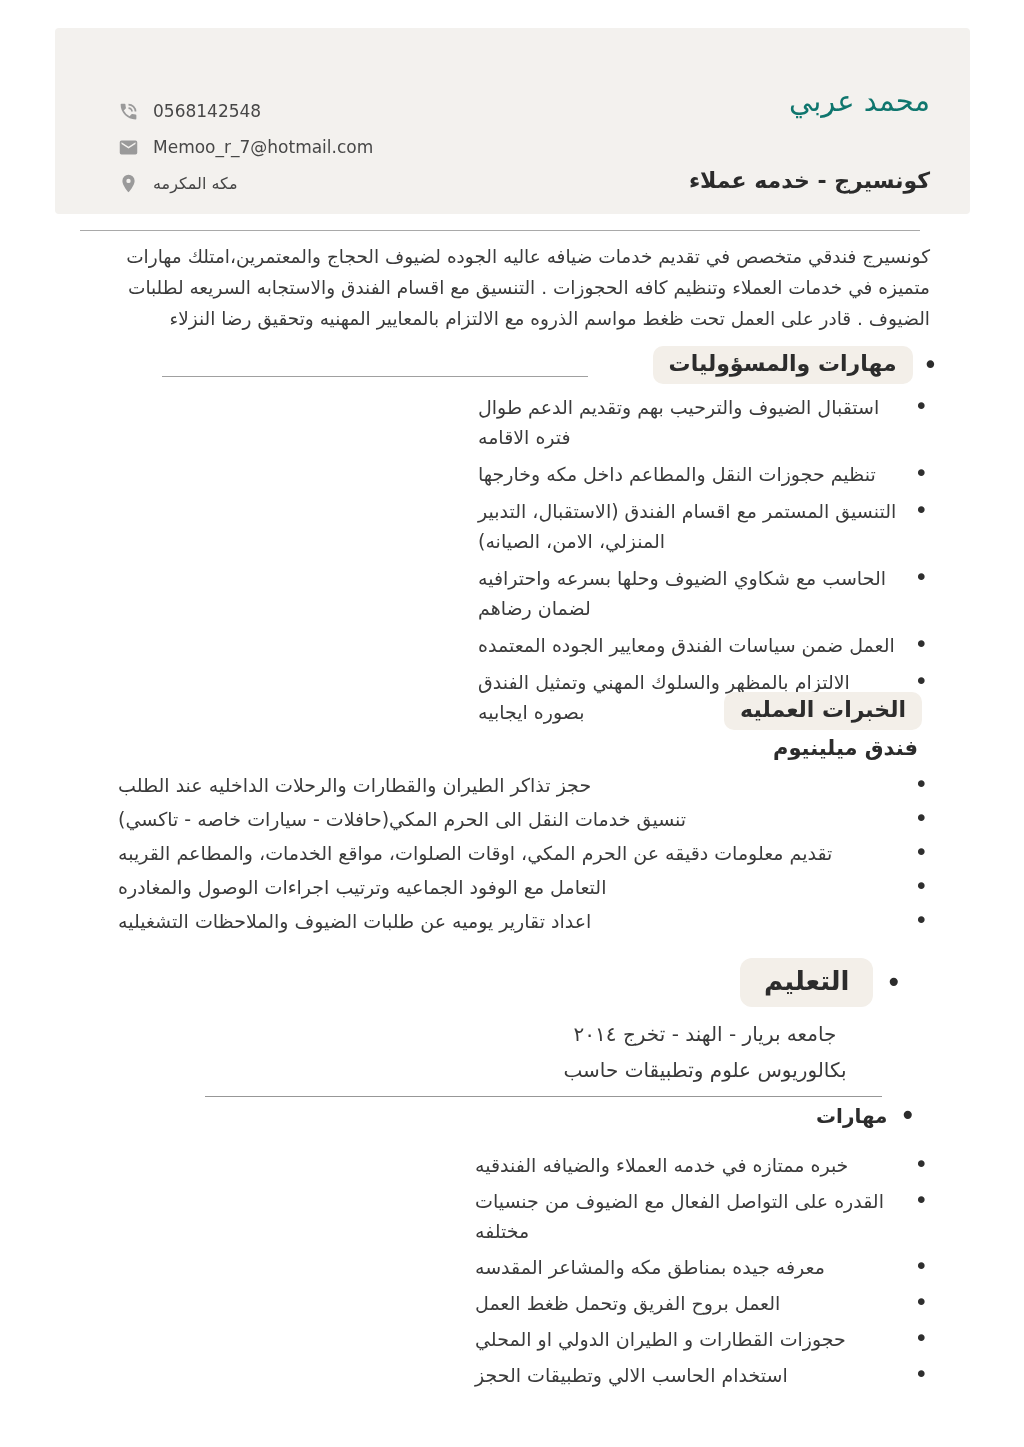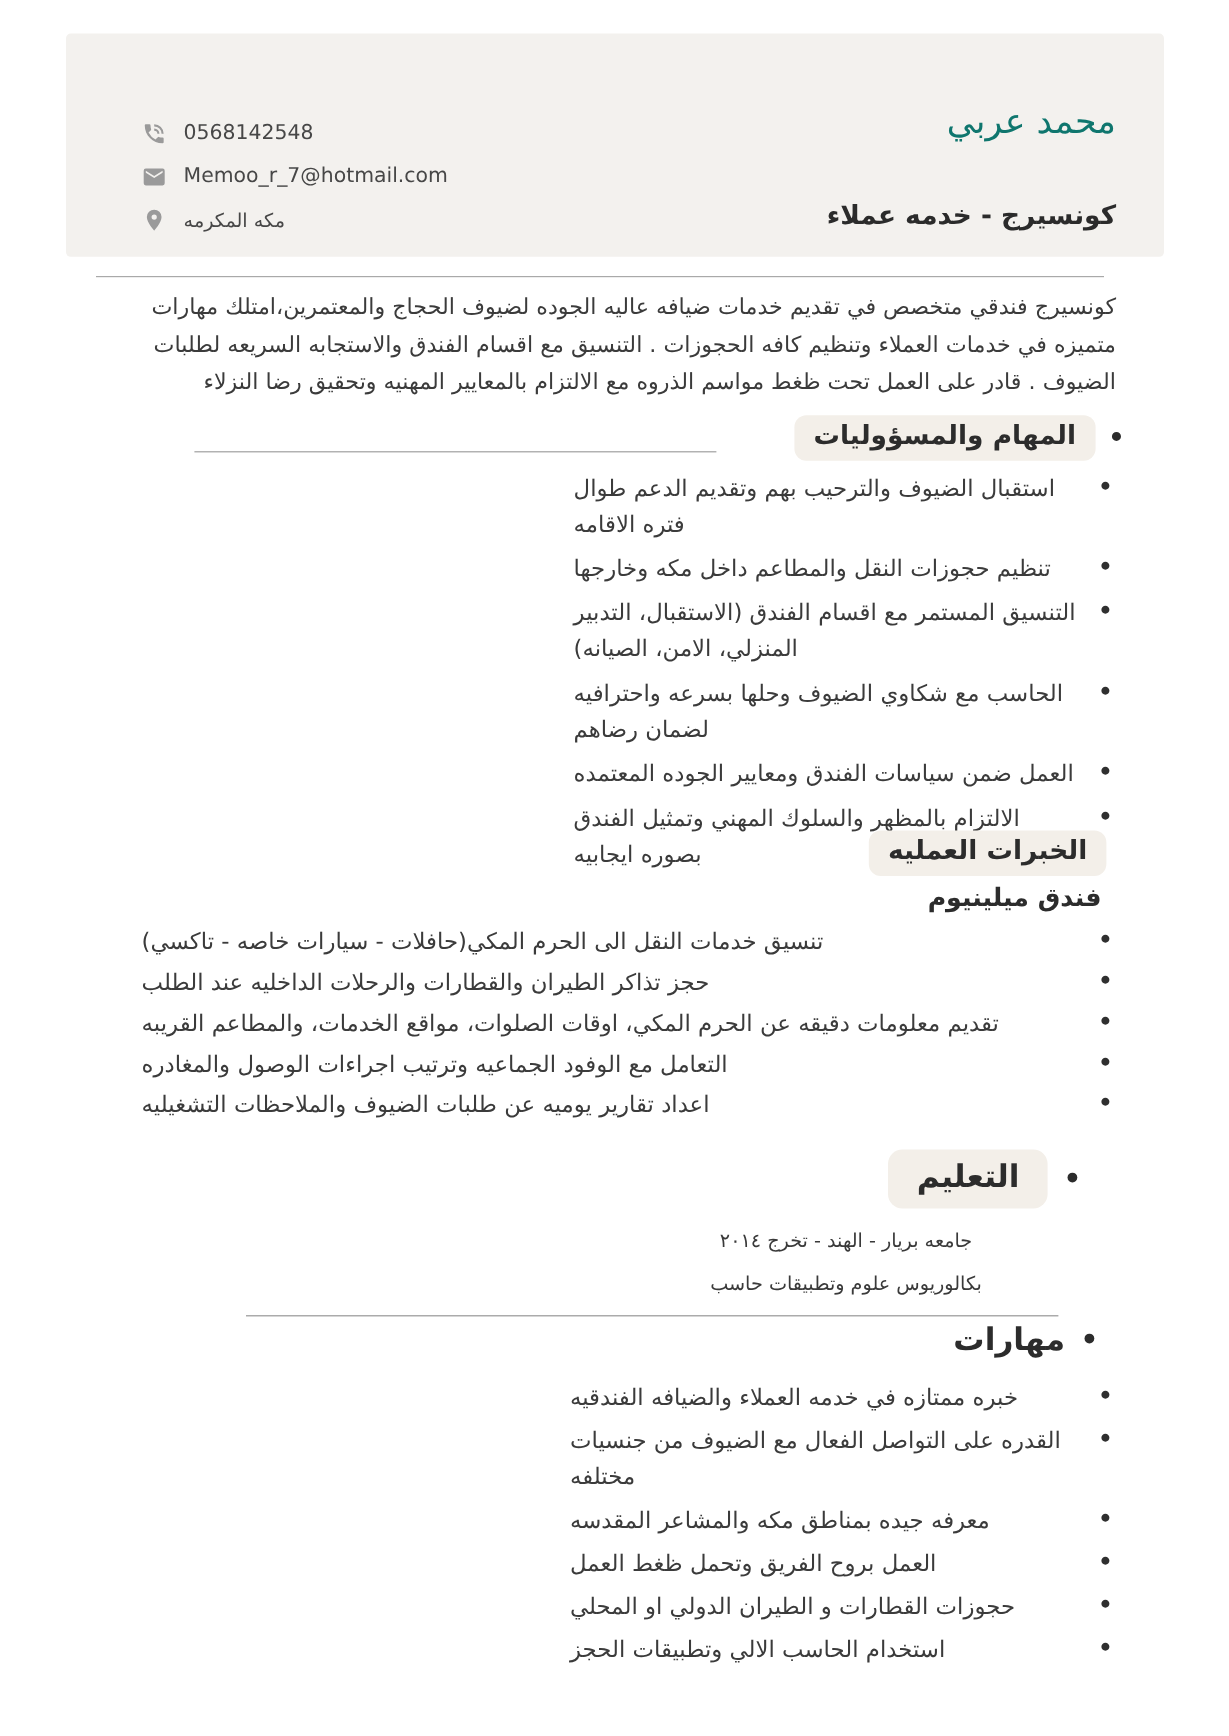--- a/index.html
+++ b/index.html
@@ -29,21 +29,21 @@
   
   .summary { position:absolute; top:241px; right:94px; width:838px;
              font-size:18.5px; line-height:31px; text-align:right; color:#3b3b3b; }
   
   .sec-head { position:absolute; display:flex; align-items:center; direction:rtl; }
   .dot { font-size:26px; line-height:1; color:#2c2c2c; margin-left:10px; }
   .dot.big { font-size:28px; margin-left:12px; }
   .chip { background:#f3efe9; border-radius:10px; padding:5px 16px 8px;
           font-size:22px; font-weight:bold; color:#2c2c2c; }
   .chip.big { font-size:26px; padding:8px 24px 11px; border-radius:12px; }
-  .plain.big { font-size:26px; font-weight:bold; color:#2c2c2c; }
+  .plain.big { font-size:20px; font-weight:bold; color:#2c2c2c; }
   .resp-head { top:346px; right:86px; left:160px; }
   .rule { flex:1; align-self:flex-end; margin-bottom:7px; margin-left:2px;
           margin-right:65px; border-top:1.5px solid #a0a0a0; height:0; }
   .edu-head { top:958px; right:122px; }
   .skills-head { top:1102px; right:108px; }
   
   .list { list-style:none; position:absolute; direction:rtl; }
   .list li { position:relative; padding-right:30px; text-align:left;
              font-size:19px; line-height:30px; color:#3b3b3b; margin-bottom:7px; }
   .list li::before { content:"\2022"; position:absolute; right:2px; top:-1px;
@@ -52,21 +52,21 @@
   .exp-list { top:770px; right:94px; width:812px; }
   .exp-list li { margin-bottom:4px; }
   .skills-list { top:1150px; right:94px; width:455px; }
   .skills-list li { margin-bottom:6px; }
   
   .exp-chip { position:absolute; top:692px; right:102px; }
   .employer { position:absolute; top:736px; right:106px; font-size:21px;
               font-weight:bold; color:#2c2c2c; }
   
   .edu-lines { position:absolute; top:1016px; right:94px; width:450px;
-               text-align:center; font-size:16px; line-height:36px; color:#3a3a3a; }
+               text-align:center; font-size:20px; line-height:36px; color:#3a3a3a; }
   
   .languages { position:absolute; top:1213px; left:137px; width:212px; direction:rtl; }
   .lang-bg { position:absolute; left:0; top:0; width:196px; height:106px;
              background:#f2efeb; border-radius:12px; }
   .lang-row { position:relative; padding-right:30px; padding-left:14px;
               text-align:right; height:35px; line-height:35px; font-size:19px;
               color:#3b3b3b; }
   .lang-row::before { content:"\2022"; position:absolute; right:4px; top:0;
               font-size:23px; color:#2f2f2f; }
   .lang-row.head { font-weight:bold; font-size:21px; color:#2c2c2c; }
@@ -109,37 +109,37 @@
 
   <h1 class="candidate-name">محمد عربي</h1>
   <h2 class="candidate-title">كونسيرج - خدمه عملاء</h2>
 
   <div class="divider d1"></div>
 
   <p class="summary">كونسيرج فندقي متخصص في تقديم خدمات ضيافه عاليه الجوده لضيوف الحجاج والمعتمرين،امتلك مهارات متميزه في خدمات العملاء وتنظيم كافه الحجوزات . التنسيق مع اقسام الفندق والاستجابه السريعه لطلبات الضيوف . قادر على العمل تحت ظغط مواسم الذروه مع الالتزام بالمعايير المهنيه وتحقيق رضا النزلاء</p>
 
   <div class="sec-head resp-head">
     <span class="dot">•</span>
-    <span class="chip">المهام والمسؤوليات</span>
+    <span class="chip">مهارات والمسؤوليات</span>
     <span class="rule"></span>
   </div>
   <ul class="list resp-list">
     <li>استقبال الضيوف والترحيب بهم وتقديم الدعم طوال فتره الاقامه</li>
     <li>تنظيم حجوزات النقل والمطاعم داخل مكه وخارجها</li>
     <li>التنسيق المستمر مع اقسام الفندق (الاستقبال، التدبير المنزلي، الامن، الصيانه)</li>
     <li>الحاسب مع شكاوي الضيوف وحلها بسرعه واحترافيه لضمان رضاهم</li>
     <li>العمل ضمن سياسات الفندق ومعايير الجوده المعتمده</li>
     <li>الالتزام بالمظهر والسلوك المهني وتمثيل الفندق بصوره ايجابيه</li>
   </ul>
 
   <div class="chip exp-chip">الخبرات العمليه</div>
   <div class="employer">فندق ميلينيوم</div>
   <ul class="list exp-list">
+    <li>حجز تذاكر الطيران والقطارات والرحلات الداخليه عند الطلب</li>
     <li>تنسيق خدمات النقل الى الحرم المكي(حافلات - سيارات خاصه - تاكسي)</li>
-    <li>حجز تذاكر الطيران والقطارات والرحلات الداخليه عند الطلب</li>
     <li>تقديم معلومات دقيقه عن الحرم المكي، اوقات الصلوات، مواقع الخدمات، والمطاعم القريبه</li>
     <li>التعامل مع الوفود الجماعيه وترتيب اجراءات الوصول والمغادره</li>
     <li>اعداد تقارير يوميه عن طلبات الضيوف والملاحظات التشغيليه</li>
   </ul>
 
   <div class="sec-head edu-head">
     <span class="dot big">•</span>
     <span class="chip big">التعليم</span>
   </div>
   <div class="edu-lines">

